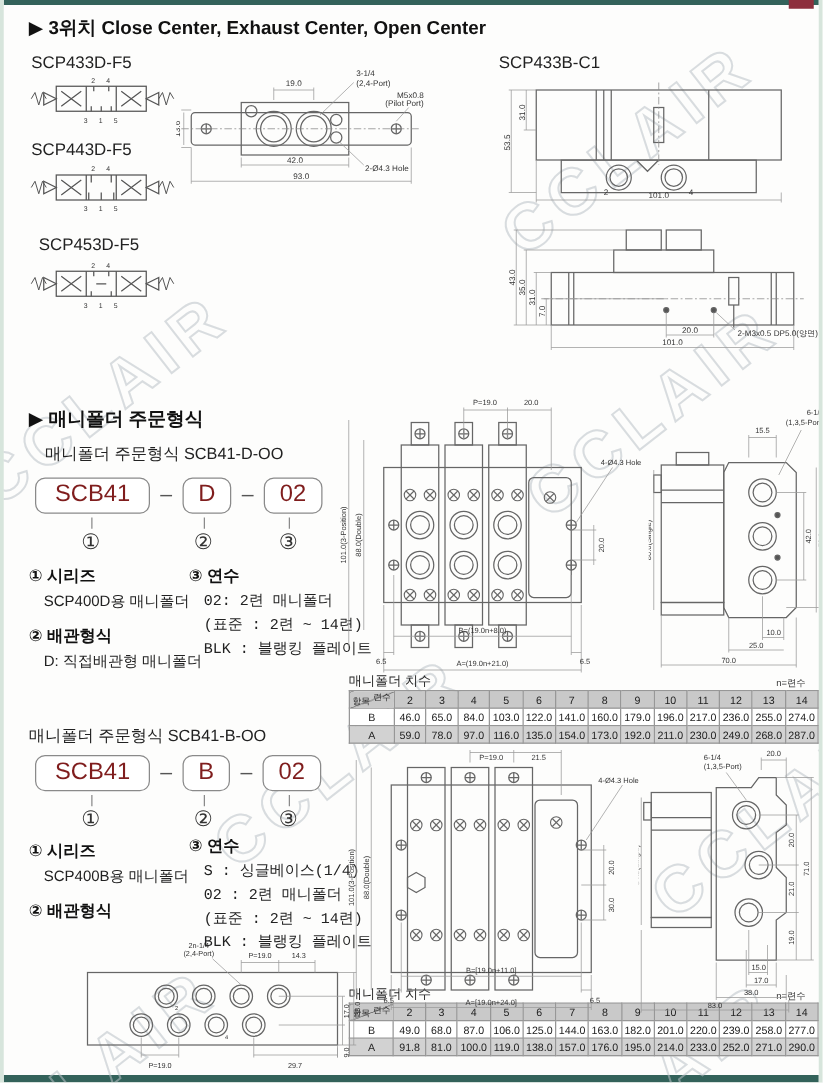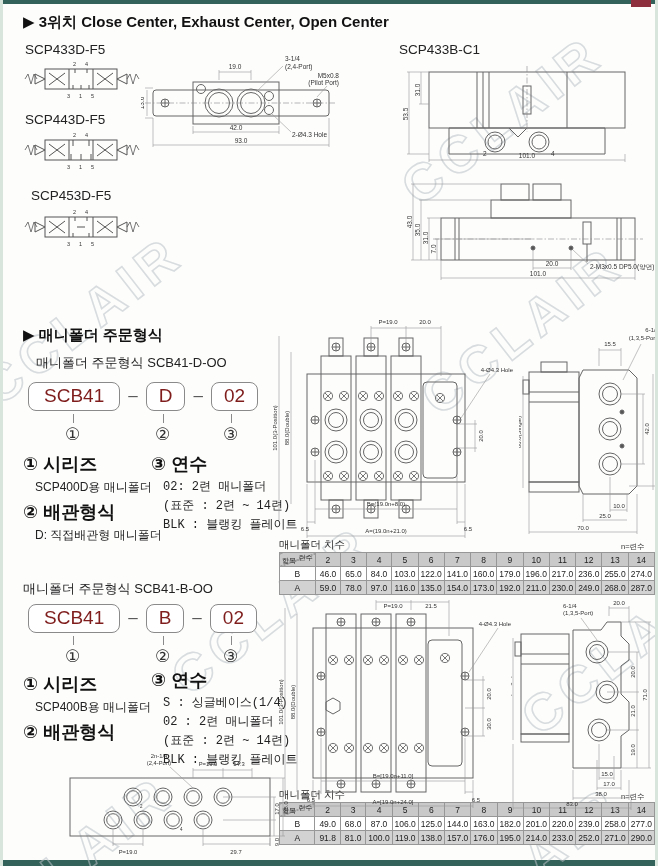--- a/index.html
+++ b/index.html
@@ -13,21 +13,21 @@
   .model{position:absolute;font-size:13.5px;color:#222;white-space:nowrap;}
   .sub{position:absolute;font-size:13px;color:#222;white-space:nowrap;}
   .abs{position:absolute;}
   .code-row{position:absolute;display:flex;align-items:center;gap:8px;}
   .codebox{border:1.6px solid #8a8a8a;border-radius:8px;padding:2px 15px;font-size:19px;
            color:#7f1d1d;background:#fff;line-height:1.2;}
   .codebox.small{padding:2px 12px;}
   .dash{font-size:17px;color:#555;}
   .mark{position:absolute;font-size:17px;color:#333;}
   .conn{position:absolute;width:1px;height:9px;background:#8a8a8a;}
-  .note-t{font-weight:bold;font-size:18px;color:#111;white-space:nowrap;}
+  .note-t{font-weight:bold;font-size:13px;color:#111;white-space:nowrap;}
   .note-b{font-size:12px;color:#222;margin:3px 0 0 12px;white-space:nowrap;}
   .note-l{font-size:12px;color:#222;margin:2px 0 0 12px;white-space:nowrap;font-family:Liberation Mono, monospace;}
   .tbl-label{position:absolute;font-size:10.5px;color:#222;}
   .tbl-note{position:absolute;font-size:7.5px;color:#333;}
   table.dimtable{position:absolute;border-collapse:collapse;font-size:8.5px;color:#222;table-layout:fixed;}
   .dimtable th,.dimtable td{border:1px solid #979797;text-align:center;padding:0;height:13px;}
   .dimtable th{background:#c9c9c9;font-weight:normal;width:26px;}
   .dimtable th.corner{width:40px;position:relative;
      background:linear-gradient(to bottom right,#c9c9c9 48.5%,#777 48.5%,#777 51.5%,#c9c9c9 51.5%);}
   .corner .ct{position:absolute;top:0;right:2px;font-size:7px;}

